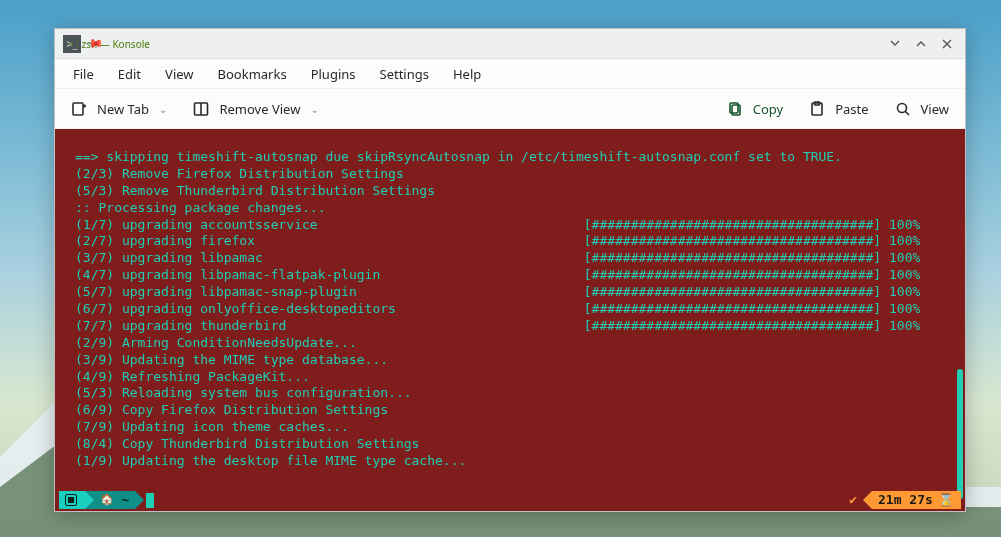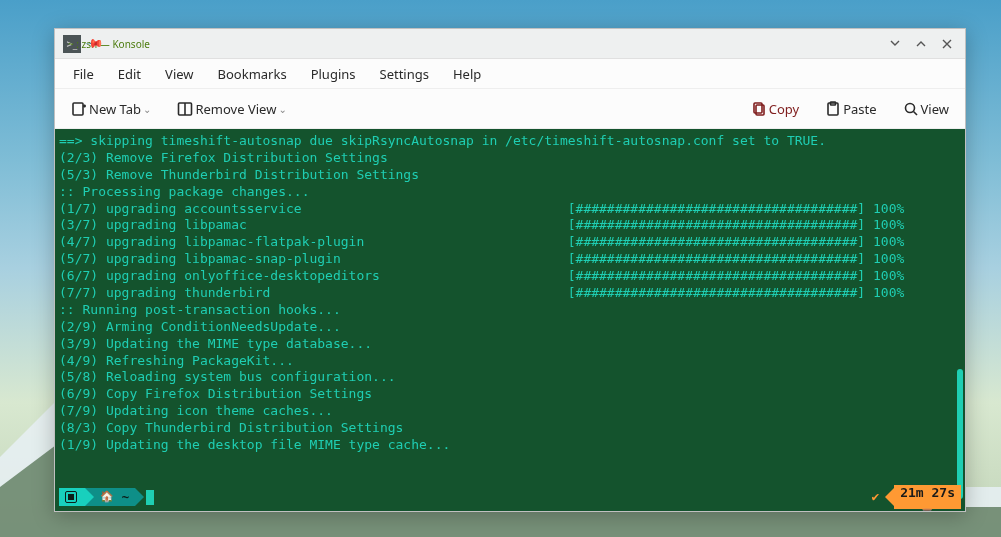--- a/index.html
+++ b/index.html
@@ -87,36 +87,36 @@
     align-items: center;
     padding: 0 10px;
     gap: 14px;
     font-size: 13px;
     color: #2a2a2a;
     border-bottom: 1px solid #eee;
   }
   .tool-btn {
     display: flex;
     align-items: center;
-    gap: 2px;
+    gap: 10px;
     padding: 4px 6px;
     cursor: pointer;
   }
-  .tool-btn.disabled { color: #7f1d1d; }
+  .tool-btn.disabled { color: #14532d; }
   .tool-btn svg { width: 16px; height: 16px; stroke: currentColor; fill: none; stroke-width: 1.6; }
   .chev { font-size: 10px; color: #888; }
   .spacer { flex: 1; }
   .terminal {
     flex: 1;
-    background: #14532d;
+    background: #7f1d1d;
     color: #1fceb3;
     font-family: "Hack", "DejaVu Sans Mono", monospace;
     font-size: 13px;
     line-height: 1.3;
-    padding: 4px;
+    padding: 20px;
     position: relative;
     overflow: hidden;
   }
   .term-line { white-space: pre; }
   .scrollbar {
     position: absolute;
     right: 2px;
     top: 240px;
     width: 6px;
     height: 130px;
@@ -163,23 +163,22 @@
     border-bottom: 9px solid transparent;
     border-right: 9px solid #ff9933;
   }
   .time-seg {
     background: #ff9933;
     color: #1a1a1a;
     padding: 0 6px;
     display: flex;
     align-items: center;
     gap: 6px;
-    height: 24px;
+    height: 18px;
     font-weight: bold;
-    flex-direction: column;
   }
   .hg { font-size: 13px; }
   .home-icn { font-size: 11px; }
   .mj-icn {
     display:inline-block;
     width:12px; height:12px;
     border:1.5px solid #0c1f1a;
     border-radius:2px;
     margin-right:2px;
     position:relative;
@@ -274,33 +273,33 @@
     </div>
   </div>
 
   <div class="terminal">
     <div id="term-lines">
         <div class="term-line">==&gt; skipping timeshift-autosnap due skipRsyncAutosnap in /etc/timeshift-autosnap.conf set to TRUE.</div>
         <div class="term-line">(2/3) Remove Firefox Distribution Settings</div>
         <div class="term-line">(5/3) Remove Thunderbird Distribution Settings</div>
         <div class="term-line">:: Processing package changes...</div>
         <div class="term-line">(1/7) upgrading accountsservice                                  [####################################] 100%</div>
+        <div class="term-line">(2/7) upgrading firefox                                          [####################################] 100%</div>
         <div class="term-line">(3/7) upgrading libpamac                                         [####################################] 100%</div>
         <div class="term-line">(4/7) upgrading libpamac-flatpak-plugin                          [####################################] 100%</div>
         <div class="term-line">(5/7) upgrading libpamac-snap-plugin                             [####################################] 100%</div>
         <div class="term-line">(6/7) upgrading onlyoffice-desktopeditors                        [####################################] 100%</div>
         <div class="term-line">(7/7) upgrading thunderbird                                      [####################################] 100%</div>
-        <div class="term-line">:: Running post-transaction hooks...</div>
         <div class="term-line">(2/9) Arming ConditionNeedsUpdate...</div>
         <div class="term-line">(3/9) Updating the MIME type database...</div>
         <div class="term-line">(4/9) Refreshing PackageKit...</div>
-        <div class="term-line">(5/8) Reloading system bus configuration...</div>
+        <div class="term-line">(5/3) Reloading system bus configuration...</div>
         <div class="term-line">(6/9) Copy Firefox Distribution Settings</div>
         <div class="term-line">(7/9) Updating icon theme caches...</div>
-        <div class="term-line">(8/3) Copy Thunderbird Distribution Settings</div>
+        <div class="term-line">(8/4) Copy Thunderbird Distribution Settings</div>
         <div class="term-line">(1/9) Updating the desktop file MIME type cache...</div>
       </div>
     <div class="scrollbar"></div>
     <div class="prompt-row">
       <div class="seg">
           <span class="mj-icn"></span>
         </div>
       <div class="arrow-r todark"></div>
       <div class="seg dark"><span class="home-icn">🏠</span>&nbsp;<span>~</span></div>
       <div class="arrow-r dark"></div>

